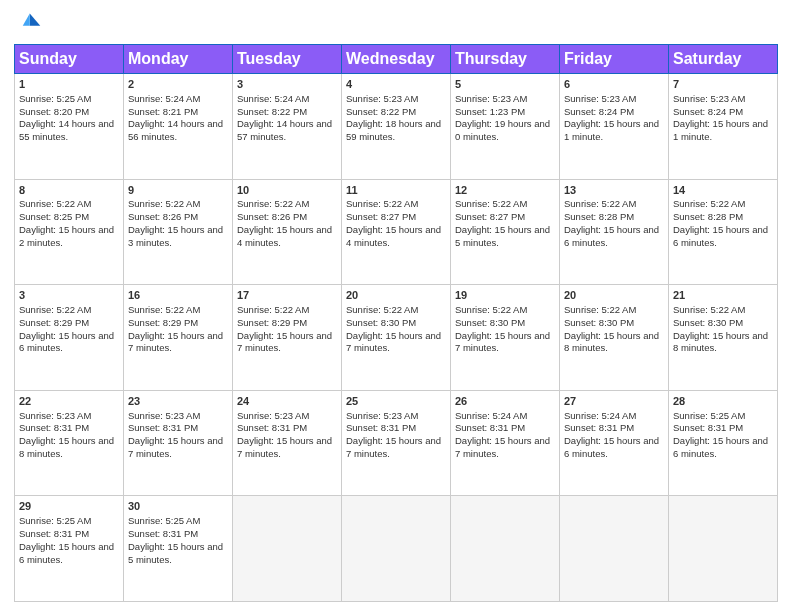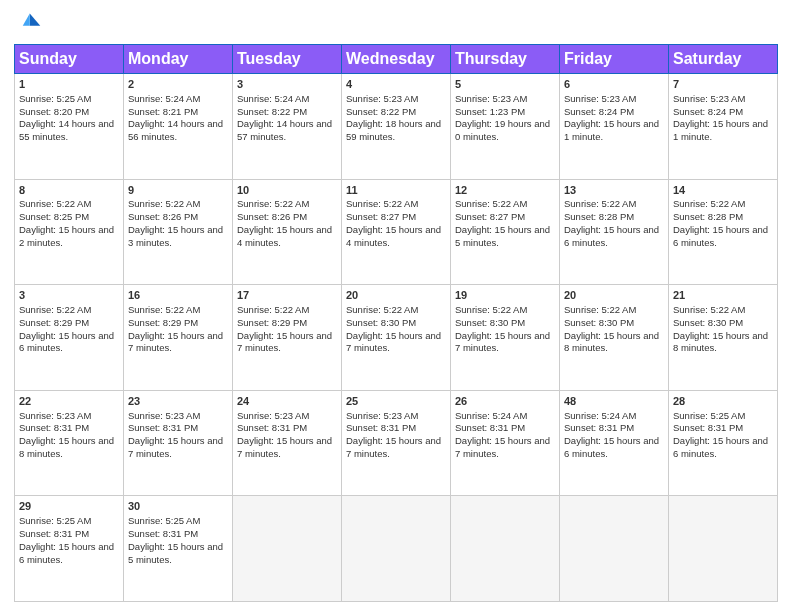--- a/index.html
+++ b/index.html
@@ -283,21 +283,21 @@
             <span class="sun-info">Sunset: 8:31 PM</span>
             <span class="sun-info">Daylight: 15 hours and 7 minutes.</span>
           </td>
           <td>
             <span class="day-num">26</span>
             <span class="sun-info">Sunrise: 5:24 AM</span>
             <span class="sun-info">Sunset: 8:31 PM</span>
             <span class="sun-info">Daylight: 15 hours and 7 minutes.</span>
           </td>
           <td>
-            <span class="day-num">48</span>
+            <span class="day-num">27</span>
             <span class="sun-info">Sunrise: 5:24 AM</span>
             <span class="sun-info">Sunset: 8:31 PM</span>
             <span class="sun-info">Daylight: 15 hours and 6 minutes.</span>
           </td>
           <td>
             <span class="day-num">28</span>
             <span class="sun-info">Sunrise: 5:25 AM</span>
             <span class="sun-info">Sunset: 8:31 PM</span>
             <span class="sun-info">Daylight: 15 hours and 6 minutes.</span>
           </td>

